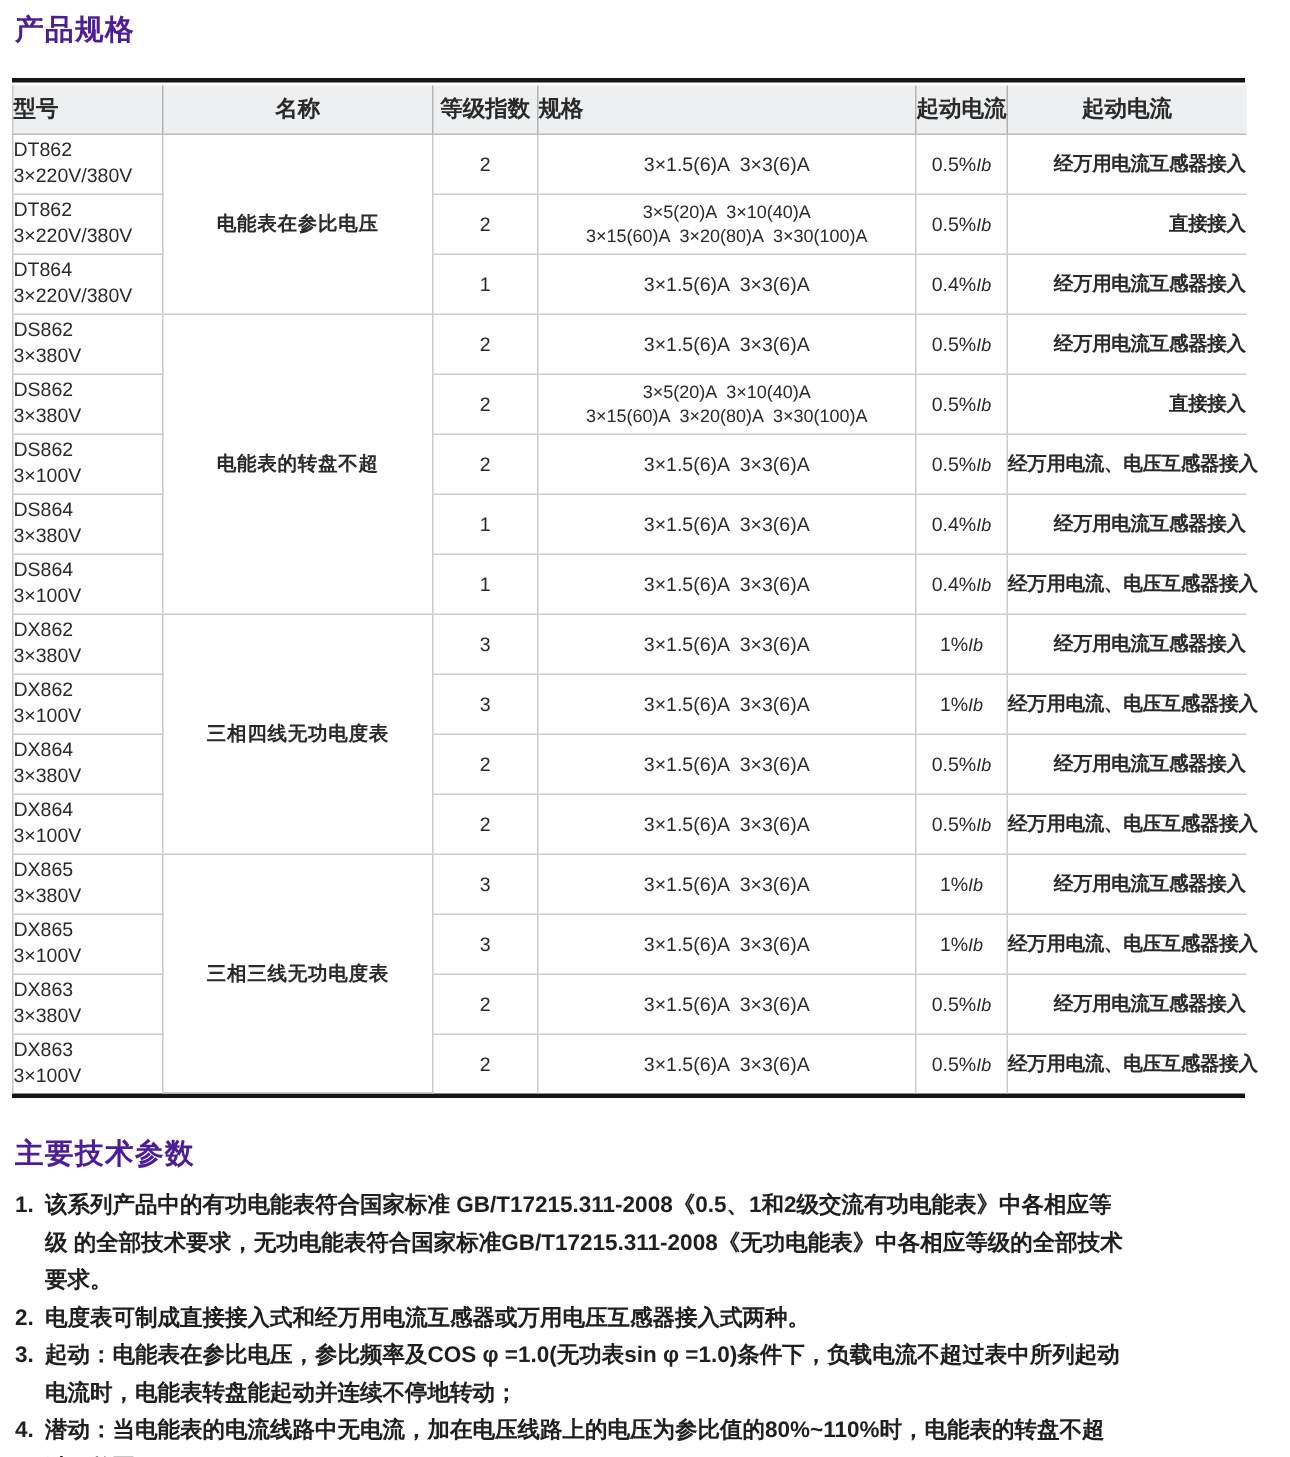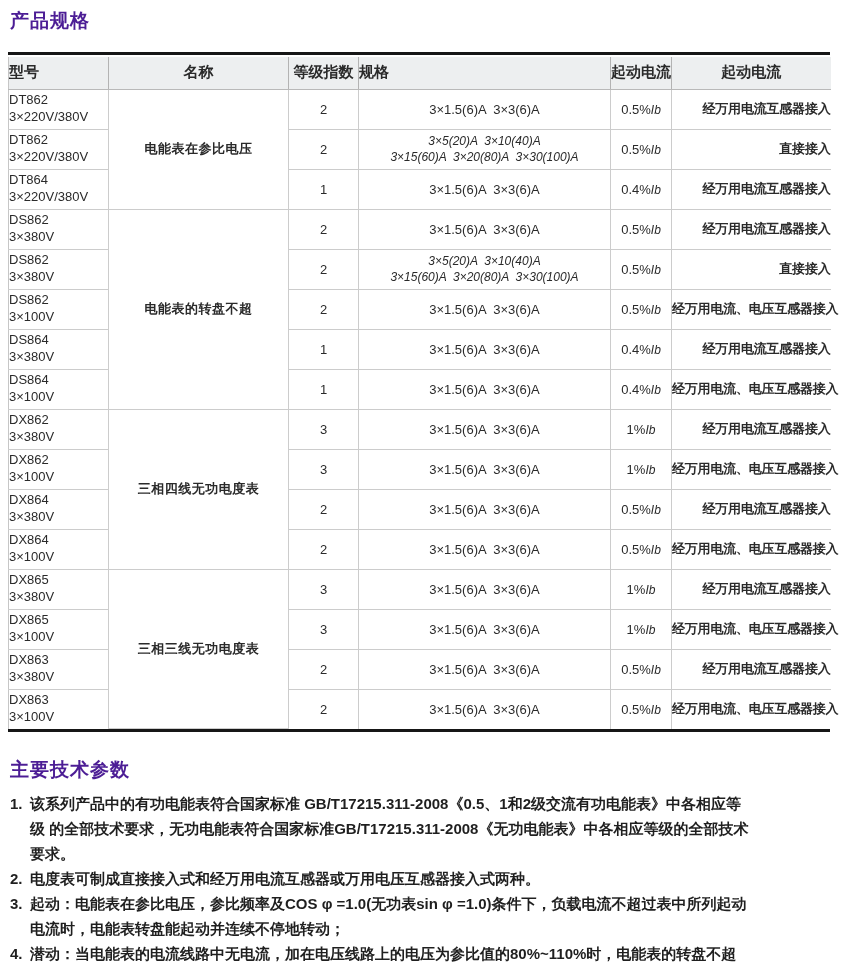--- a/index.html
+++ b/index.html
@@ -58,21 +58,21 @@
     color:#2a2a2a;
   }
   table.spec td:last-child { border-right:none; }
   table.spec tbody tr:last-child td { border-bottom:none; }
 
   td.cell-model { text-align:left; padding-left:12px; font-size:12.5px; line-height:1.3; }
   td.cell-name  { text-align:center; font-weight:700; font-size:16px; letter-spacing:0.5px; }
   td.cell-grade { text-align:center; font-size:15px; }
   td.cell-spec  { text-align:center; padding-left:16px; font-size:14px; }
   td.cell-spec div { white-space:pre; }
-  td.cell-spec.two-line { font-size:12px; line-height:1.35;font-style:italic; }
+  td.cell-spec.two-line { font-size:12px; line-height:1.35; }
   td.cell-current { text-align:center; font-size:12.5px; white-space:nowrap; }
   td.cell-current .ib { font-style:italic; font-size:12px; }
   td.cell-wiring  { text-align:right; padding-left:5px; font-weight:700; font-size:11.5px; letter-spacing:-0.2px; white-space:nowrap; }
 
   
   .tech { margin-top:27px; }
   .tech-list { margin-top:9px; padding-left:2px; width:842px; }
   .tech-item { display:flex; align-items:flex-start; font-size:15px; line-height:25px; font-weight:600; color:#1f1f1f; }
   .tech-item .num { width:20px; flex:0 0 20px; }
   .tech-item .txt { flex:1; white-space:pre-line; }

